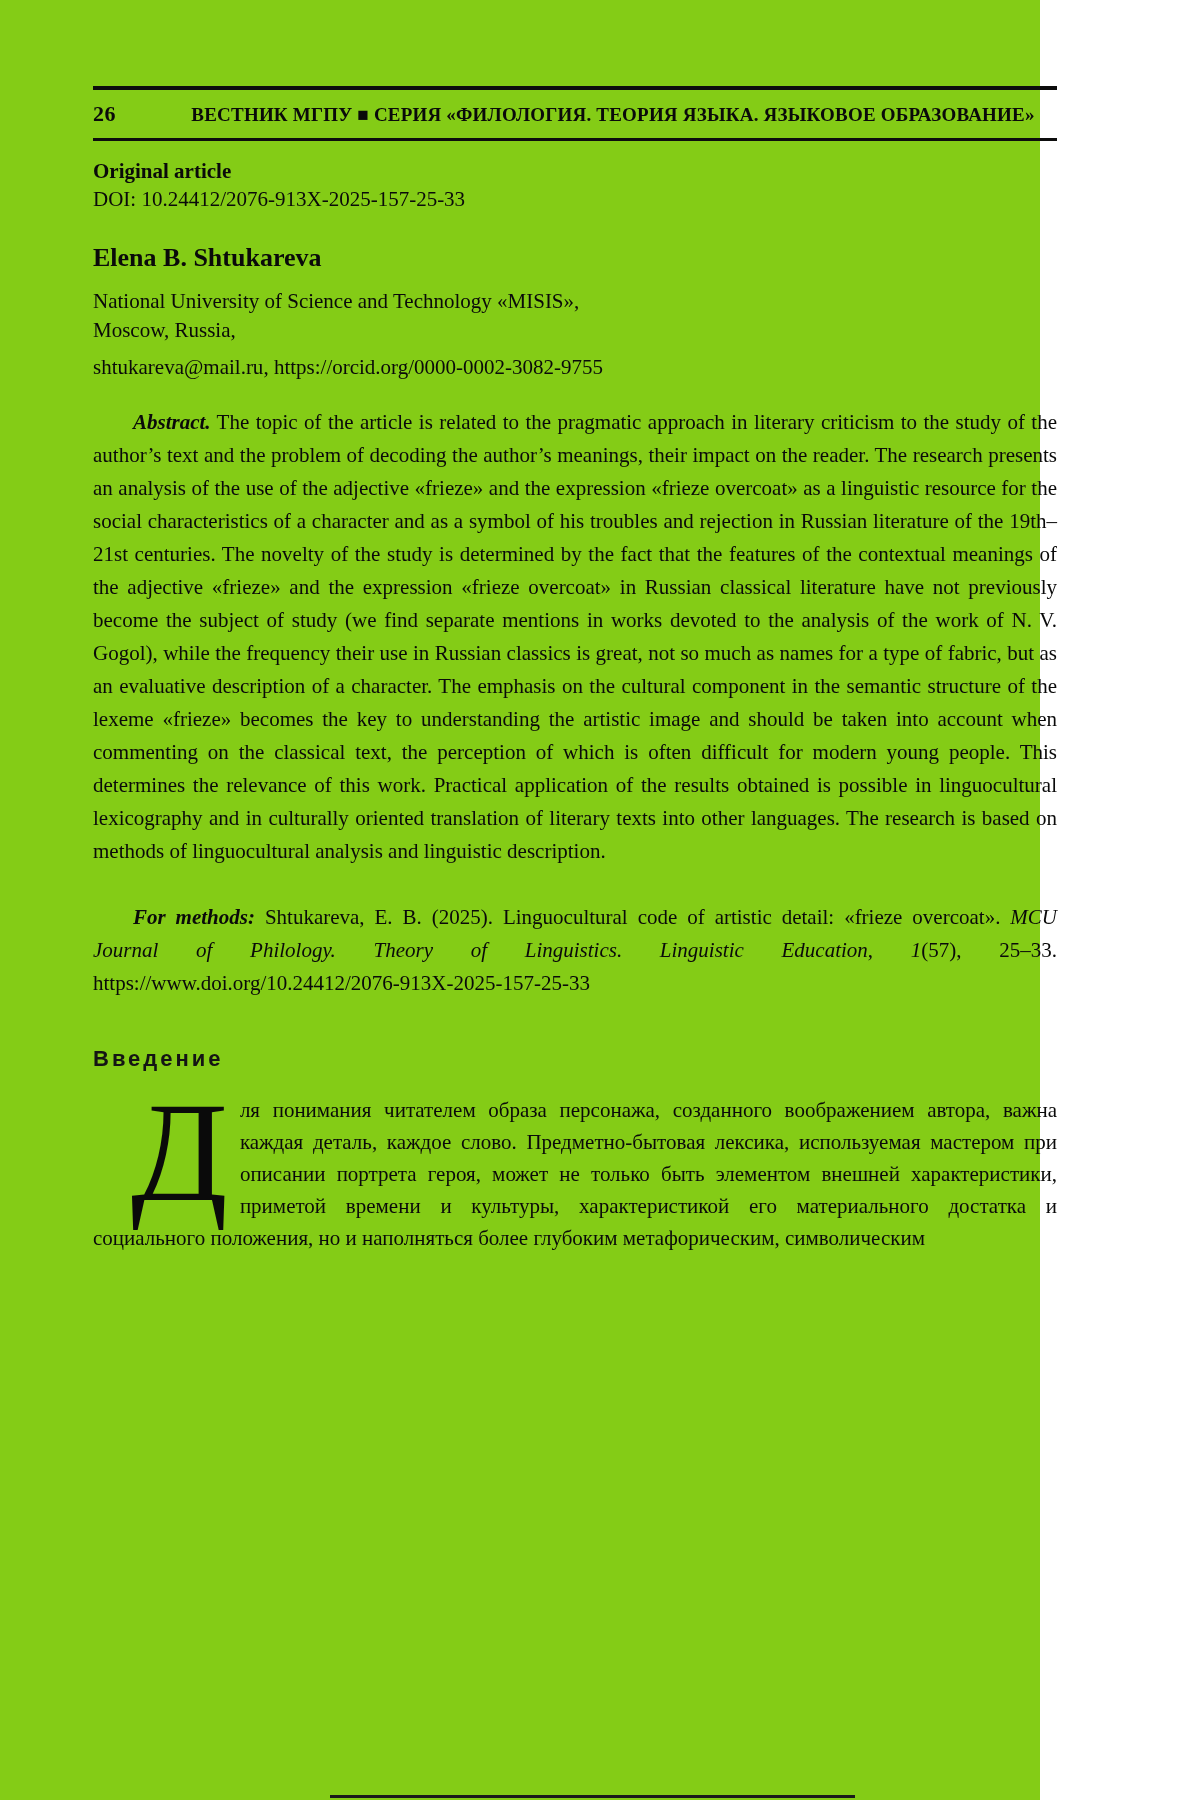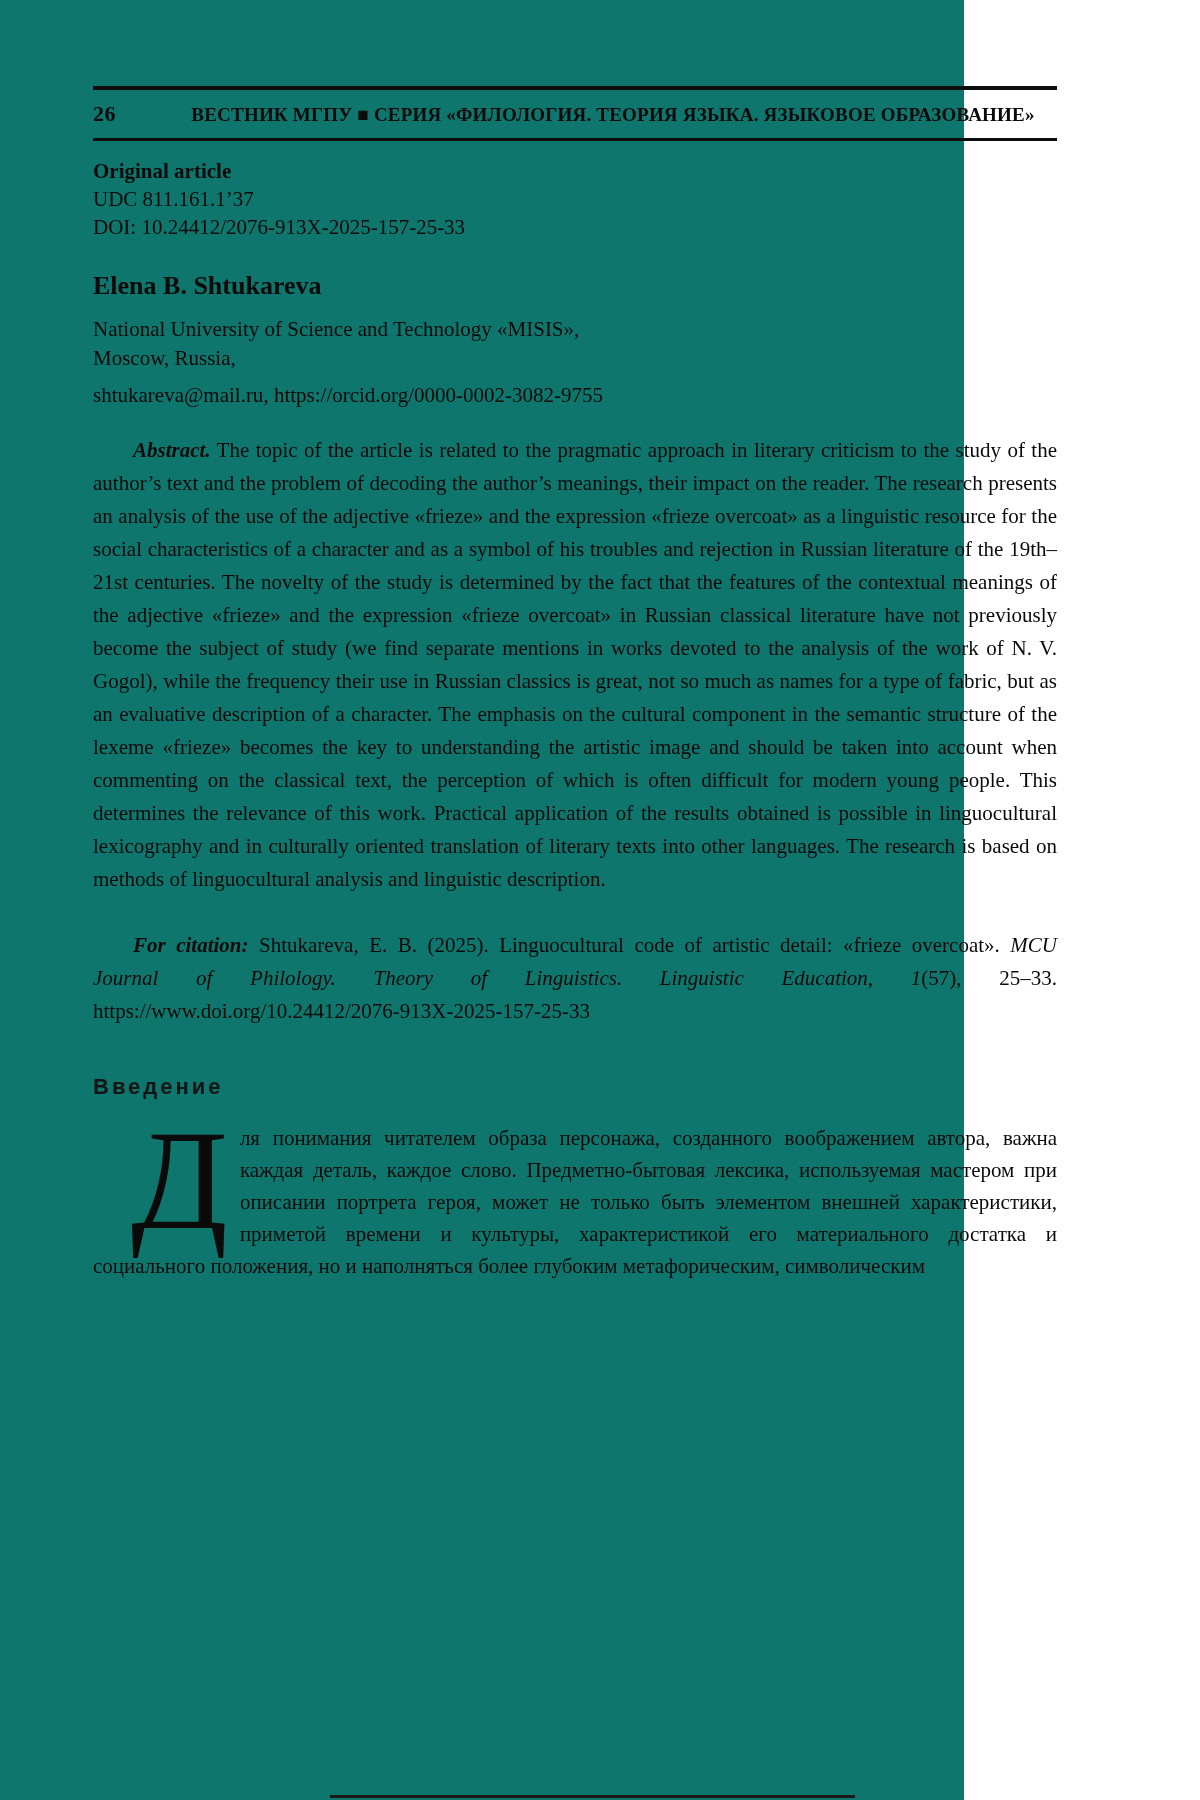--- a/index.html
+++ b/index.html
@@ -4,21 +4,21 @@
 <style>
   * { margin:0; padding:0; box-sizing:border-box; }
   html,body { background:#ffffff; }
   body {
     width:1200px; height:1800px;
     font-family:"Liberation Serif", serif;
     color:#0a0a0a;
     position:relative;
     overflow:hidden;
   }
-  .page { position:relative; width:964px; height:1800px; background:#0f766e; }
+  .page { position:relative; width:1040px; height:1800px; background:#84cc16; }
   .content { position:absolute; left:93px; top:0; width:964px; }
 
   .rule-top { margin-top:86px; height:4px; background:#0d0d0d; }
   .rule-bot { height:3px; background:#0d0d0d; }
   .header-row { display:flex; align-items:baseline; padding:11px 0 11px; }
   .pagenum { font-size:22px; font-weight:bold; width:76px; letter-spacing:.5px; }
   .journal-title { flex:1; text-align:center; font-size:19px; font-weight:bold; letter-spacing:.2px; white-space:nowrap; }
 
   .meta { margin-top:16px; font-size:21px; line-height:28px; }
   .article-type { font-weight:bold; }
@@ -59,40 +59,39 @@
 
     <div class="rule-top"></div>
     <div class="header-row">
       <span class="pagenum">26</span>
       <span class="journal-title">ВЕСТНИК МГПУ ■ СЕРИЯ «ФИЛОЛОГИЯ. ТЕОРИЯ ЯЗЫКА. ЯЗЫКОВОЕ ОБРАЗОВАНИЕ»</span>
     </div>
     <div class="rule-bot"></div>
 
     <div class="meta">
       <p class="article-type">Original article</p>
-      <p>UDC 811.161.1’37</p>
       <p>DOI: 10.24412/2076-913X-2025-157-25-33</p>
     </div>
 
     <h1 class="article-title">
     </h1>
 
     <p class="author-name">Elena B. Shtukareva</p>
 
     <div class="affiliation">
       <p>National University of Science and Technology «MISIS»,</p>
       <p>Moscow, Russia,</p>
     </div>
 
     <p class="contact"><span>shtukareva@mail.ru</span><span>, </span><span>https://orcid.org/0000-0002-3082-9755</span></p>
 
     <p class="para indent abstract"><b class="bi">Abstract.</b><span> The topic of the article is related to the pragmatic approach in literary criticism to the study of the author’s text and the problem of decoding the author’s meanings, their impact on the reader. The research presents an analysis of the use of the adjective «frieze» and the expression «frieze overcoat» as a linguistic resource for the social characteristics of a character and as a symbol of his troubles and rejection in Russian literature of the 19th–21st centuries. The novelty of the study is determined by the fact that the features of the contextual meanings of the adjective «frieze» and the expression «frieze overcoat» in Russian classical literature have not previously become the subject of study (we find separate mentions in works devoted to the analysis of the work of N. V. Gogol), while the frequency their use in Russian classics is great, not so much as names for a type of fabric, but as an evaluative description of a character. The emphasis on the cultural component in the semantic structure of the lexeme «frieze» becomes the key to understanding the artistic image and should be taken into account when commenting on the classical text, the perception of which is often difficult for modern young people. This determines the relevance of this work. Practical application of the results obtained is possible in linguocultural lexicography and in culturally oriented translation of literary texts into other languages. The research is based on methods of linguocultural analysis and linguistic description.</span></p>
 
 
-    <p class="para indent citation"><b class="bi">For citation:</b><span> Shtukareva, E. B. (2025). Linguocultural code of artistic detail: «frieze overcoat». </span><i>MCU Journal of Philology. Theory of Linguistics. Linguistic Education</i><span>, </span><i>1</i><span>(57), 25–33. </span><span>https://www.doi.org/10.24412/2076-913X-2025-157-25-33</span></p>
+    <p class="para indent citation"><b class="bi">For methods:</b><span> Shtukareva, E. B. (2025). Linguocultural code of artistic detail: «frieze overcoat». </span><i>MCU Journal of Philology. Theory of Linguistics. Linguistic Education</i><span>, </span><i>1</i><span>(57), 25–33. </span><span>https://www.doi.org/10.24412/2076-913X-2025-157-25-33</span></p>
 
     <h2 class="section-heading">Введение</h2>
 
     <p class="para intro"><span class="dropcap">Д</span><span>ля понимания читателем образа персонажа, созданного воображением автора, важна каждая деталь, каждое слово. Предметно-бытовая лексика, используемая мастером при описании портрета героя, может не только быть элементом внешней характеристики, приметой времени и культуры, характеристикой его материального достатка и социального положения, но и наполняться более глубоким метафорическим, символическим</span></p>
 
   </div>
 
   <div class="bottom-rule-fragment"></div>
 </div>
 

